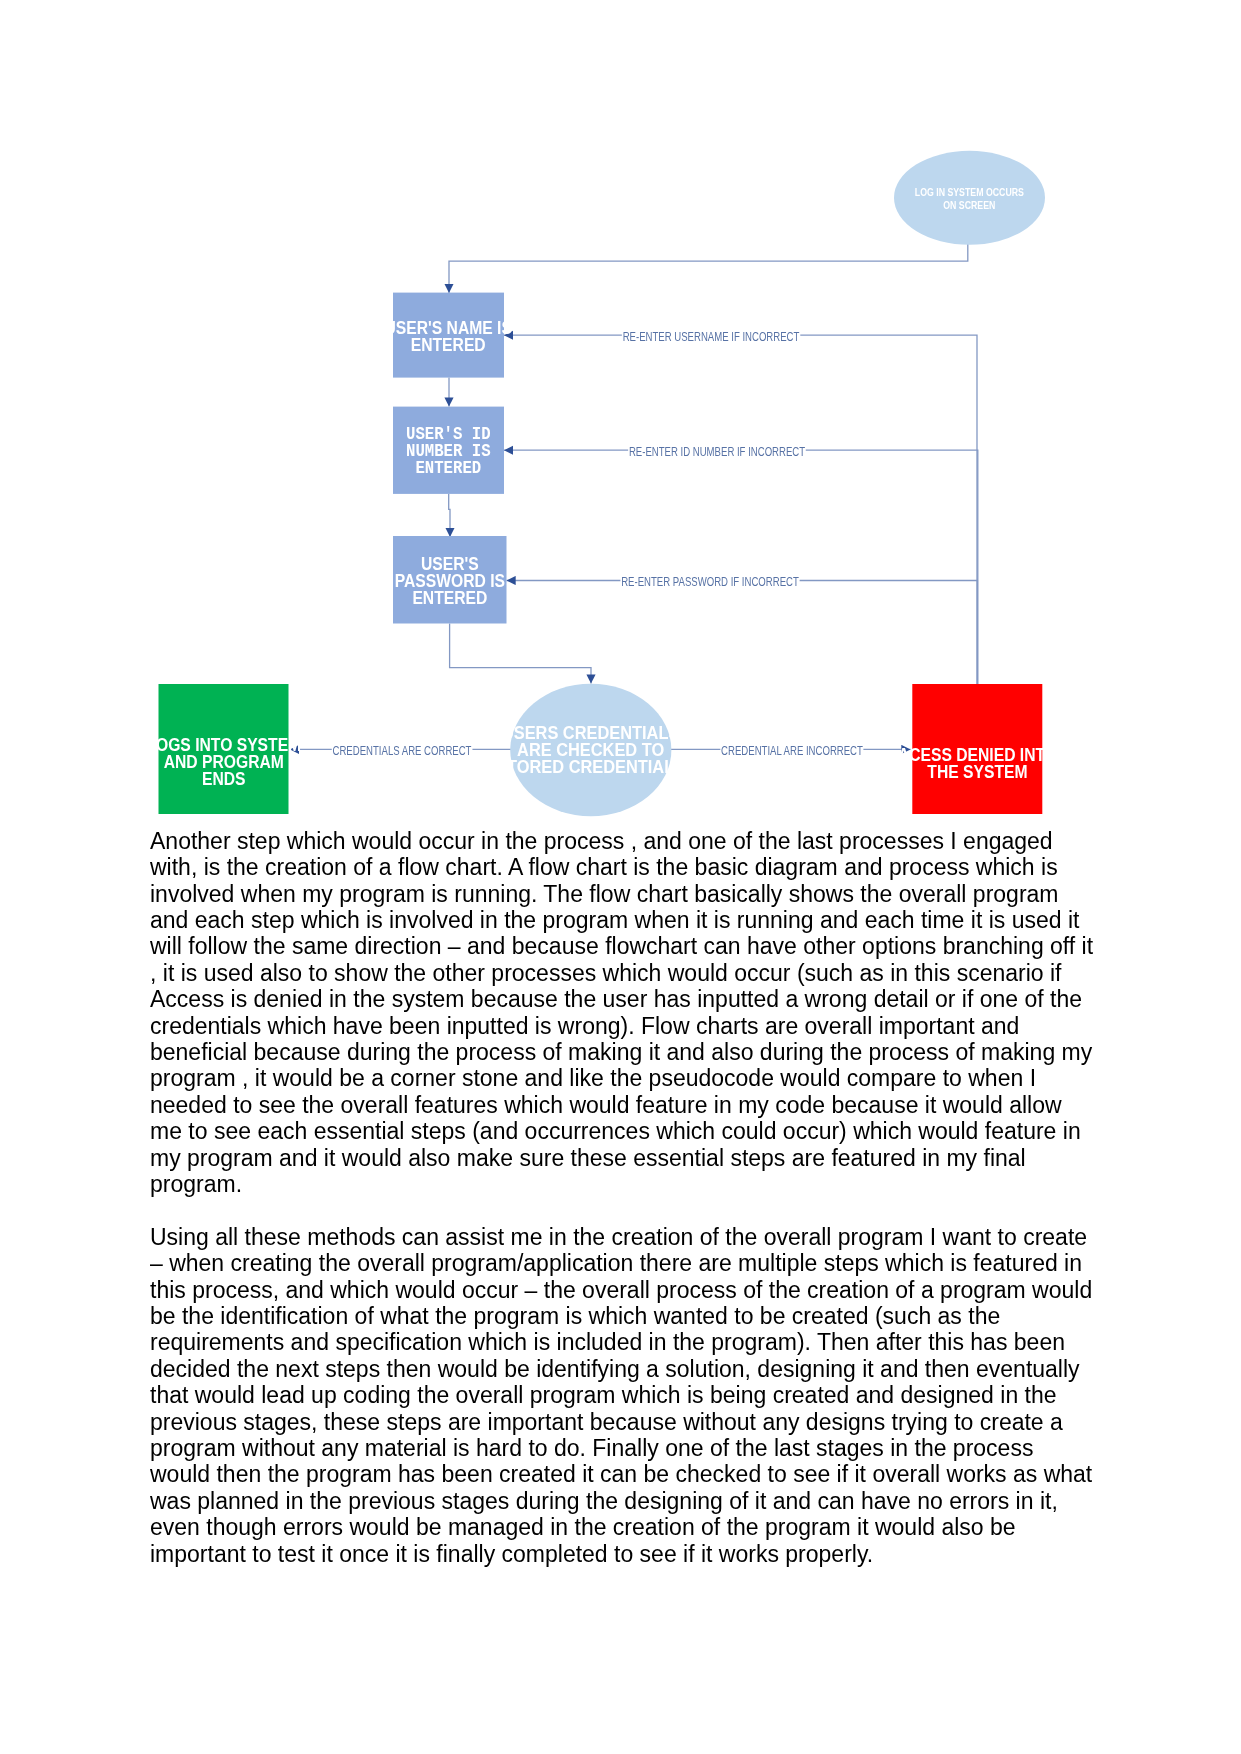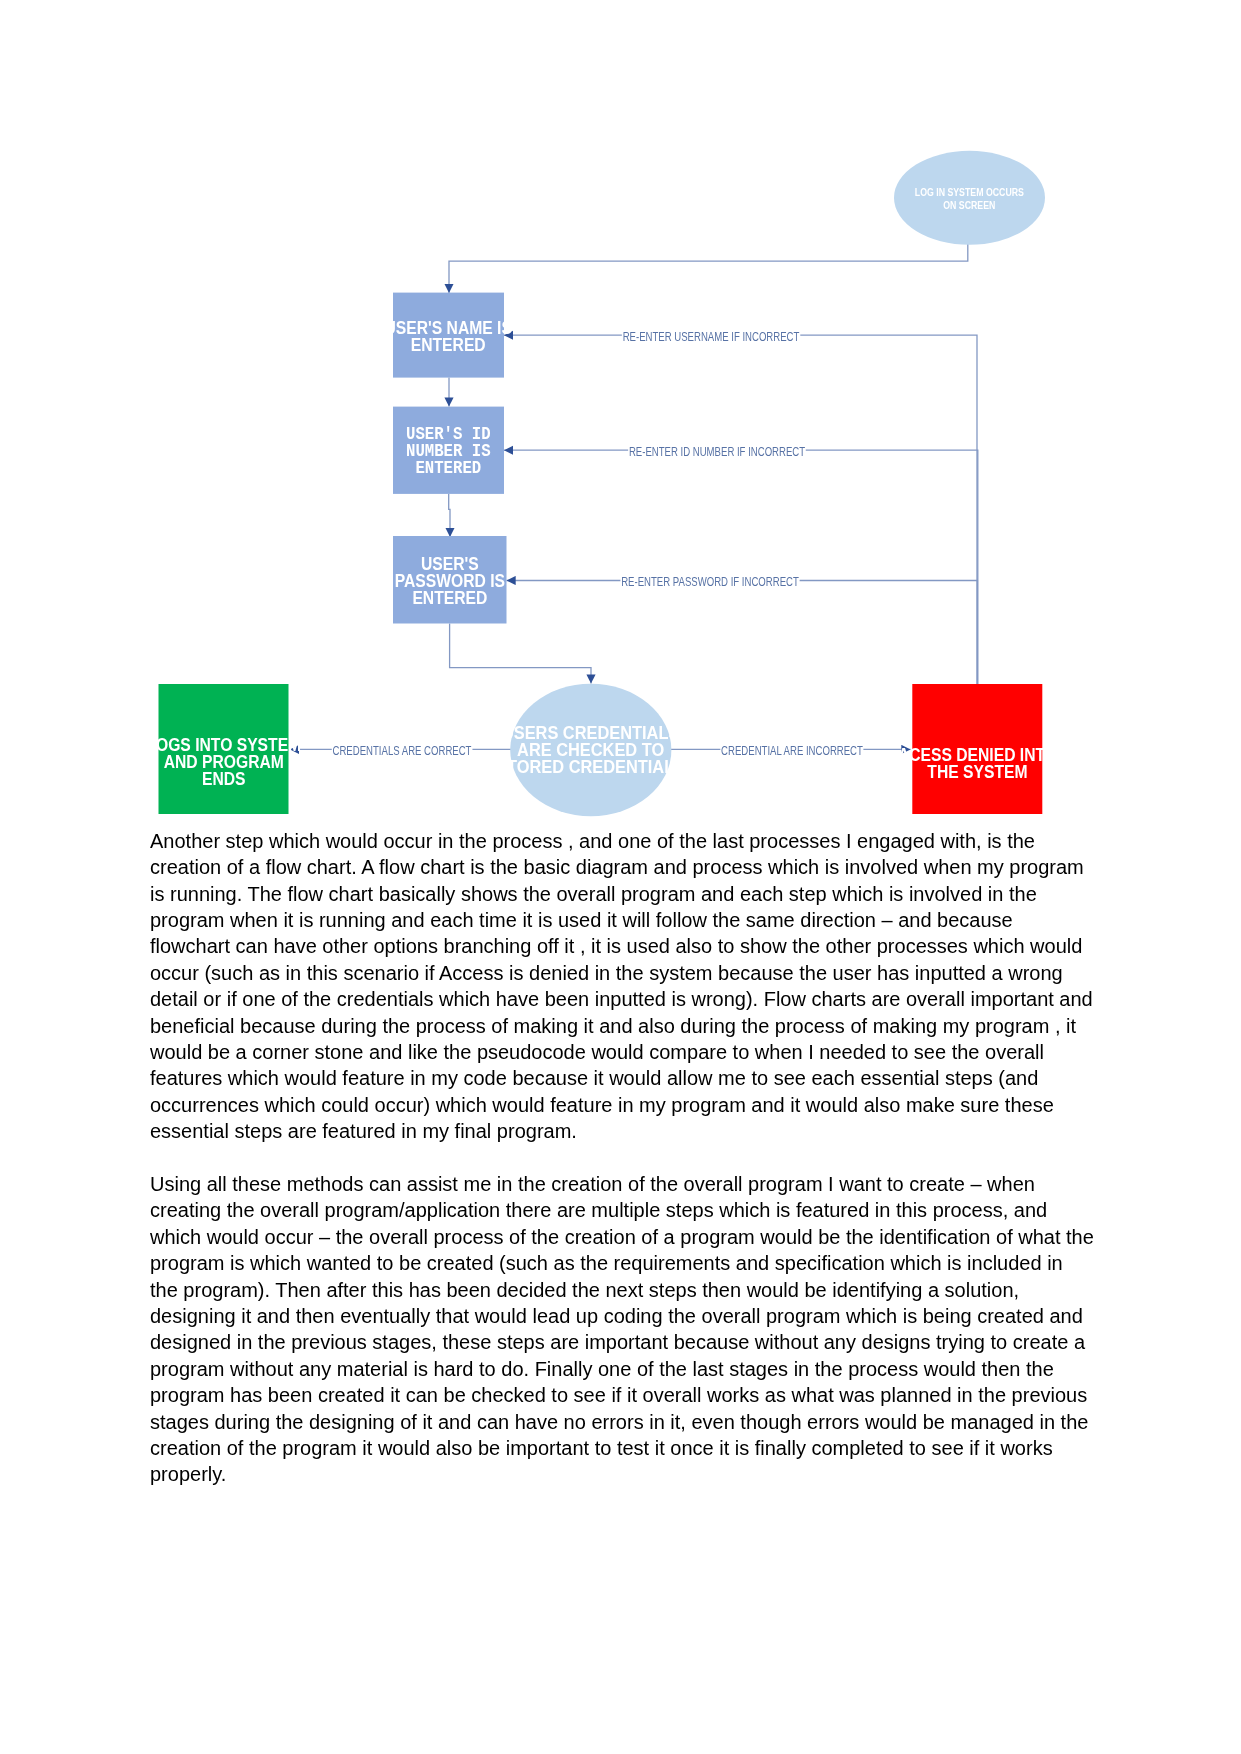--- a/index.html
+++ b/index.html
@@ -1,20 +1,20 @@
 <!DOCTYPE html>
 <html><head>
 <meta charset="utf-8">
 <style>
   html,body{margin:0;padding:0;}
   body{width:1241px;height:1754px;background:#ffffff;
        font-family:"Liberation Sans",sans-serif;position:relative;overflow:hidden;}
   #page{position:absolute;left:0;top:0;width:1241px;height:1754px;padding-left:32px;}
   #flow{position:absolute;left:0;top:0;width:1241px;height:830px;}
-  .body-text{position:absolute;left:150px;width:946px;font-size:20px;line-height:26.4px;color:#000;}
+  .body-text{position:absolute;left:150px;width:946px;font-size:23px;line-height:26.4px;color:#000;}
   p{margin:0 0 26.4px 0;}
   #flowsvg{position:absolute;left:0;top:0;}
   .nlab{position:absolute;display:flex;align-items:center;justify-content:center;text-align:center;
         color:#ffffff;font-weight:bold;font-size:19px;line-height:17px;white-space:nowrap;}
   .nlab{--sx:0.825;--ty:1.1px;}
   .nlab .lines{display:block;transform:translateY(var(--ty)) scaleX(var(--sx));transform-origin:center center;}
   .elab{position:absolute;color:#4e6da5;font-size:12.2px;line-height:13px;white-space:nowrap;
         transform:translateX(-50%) scaleX(0.786);background:#ffffff;padding:0 1px;}
 </style>
 </head>

